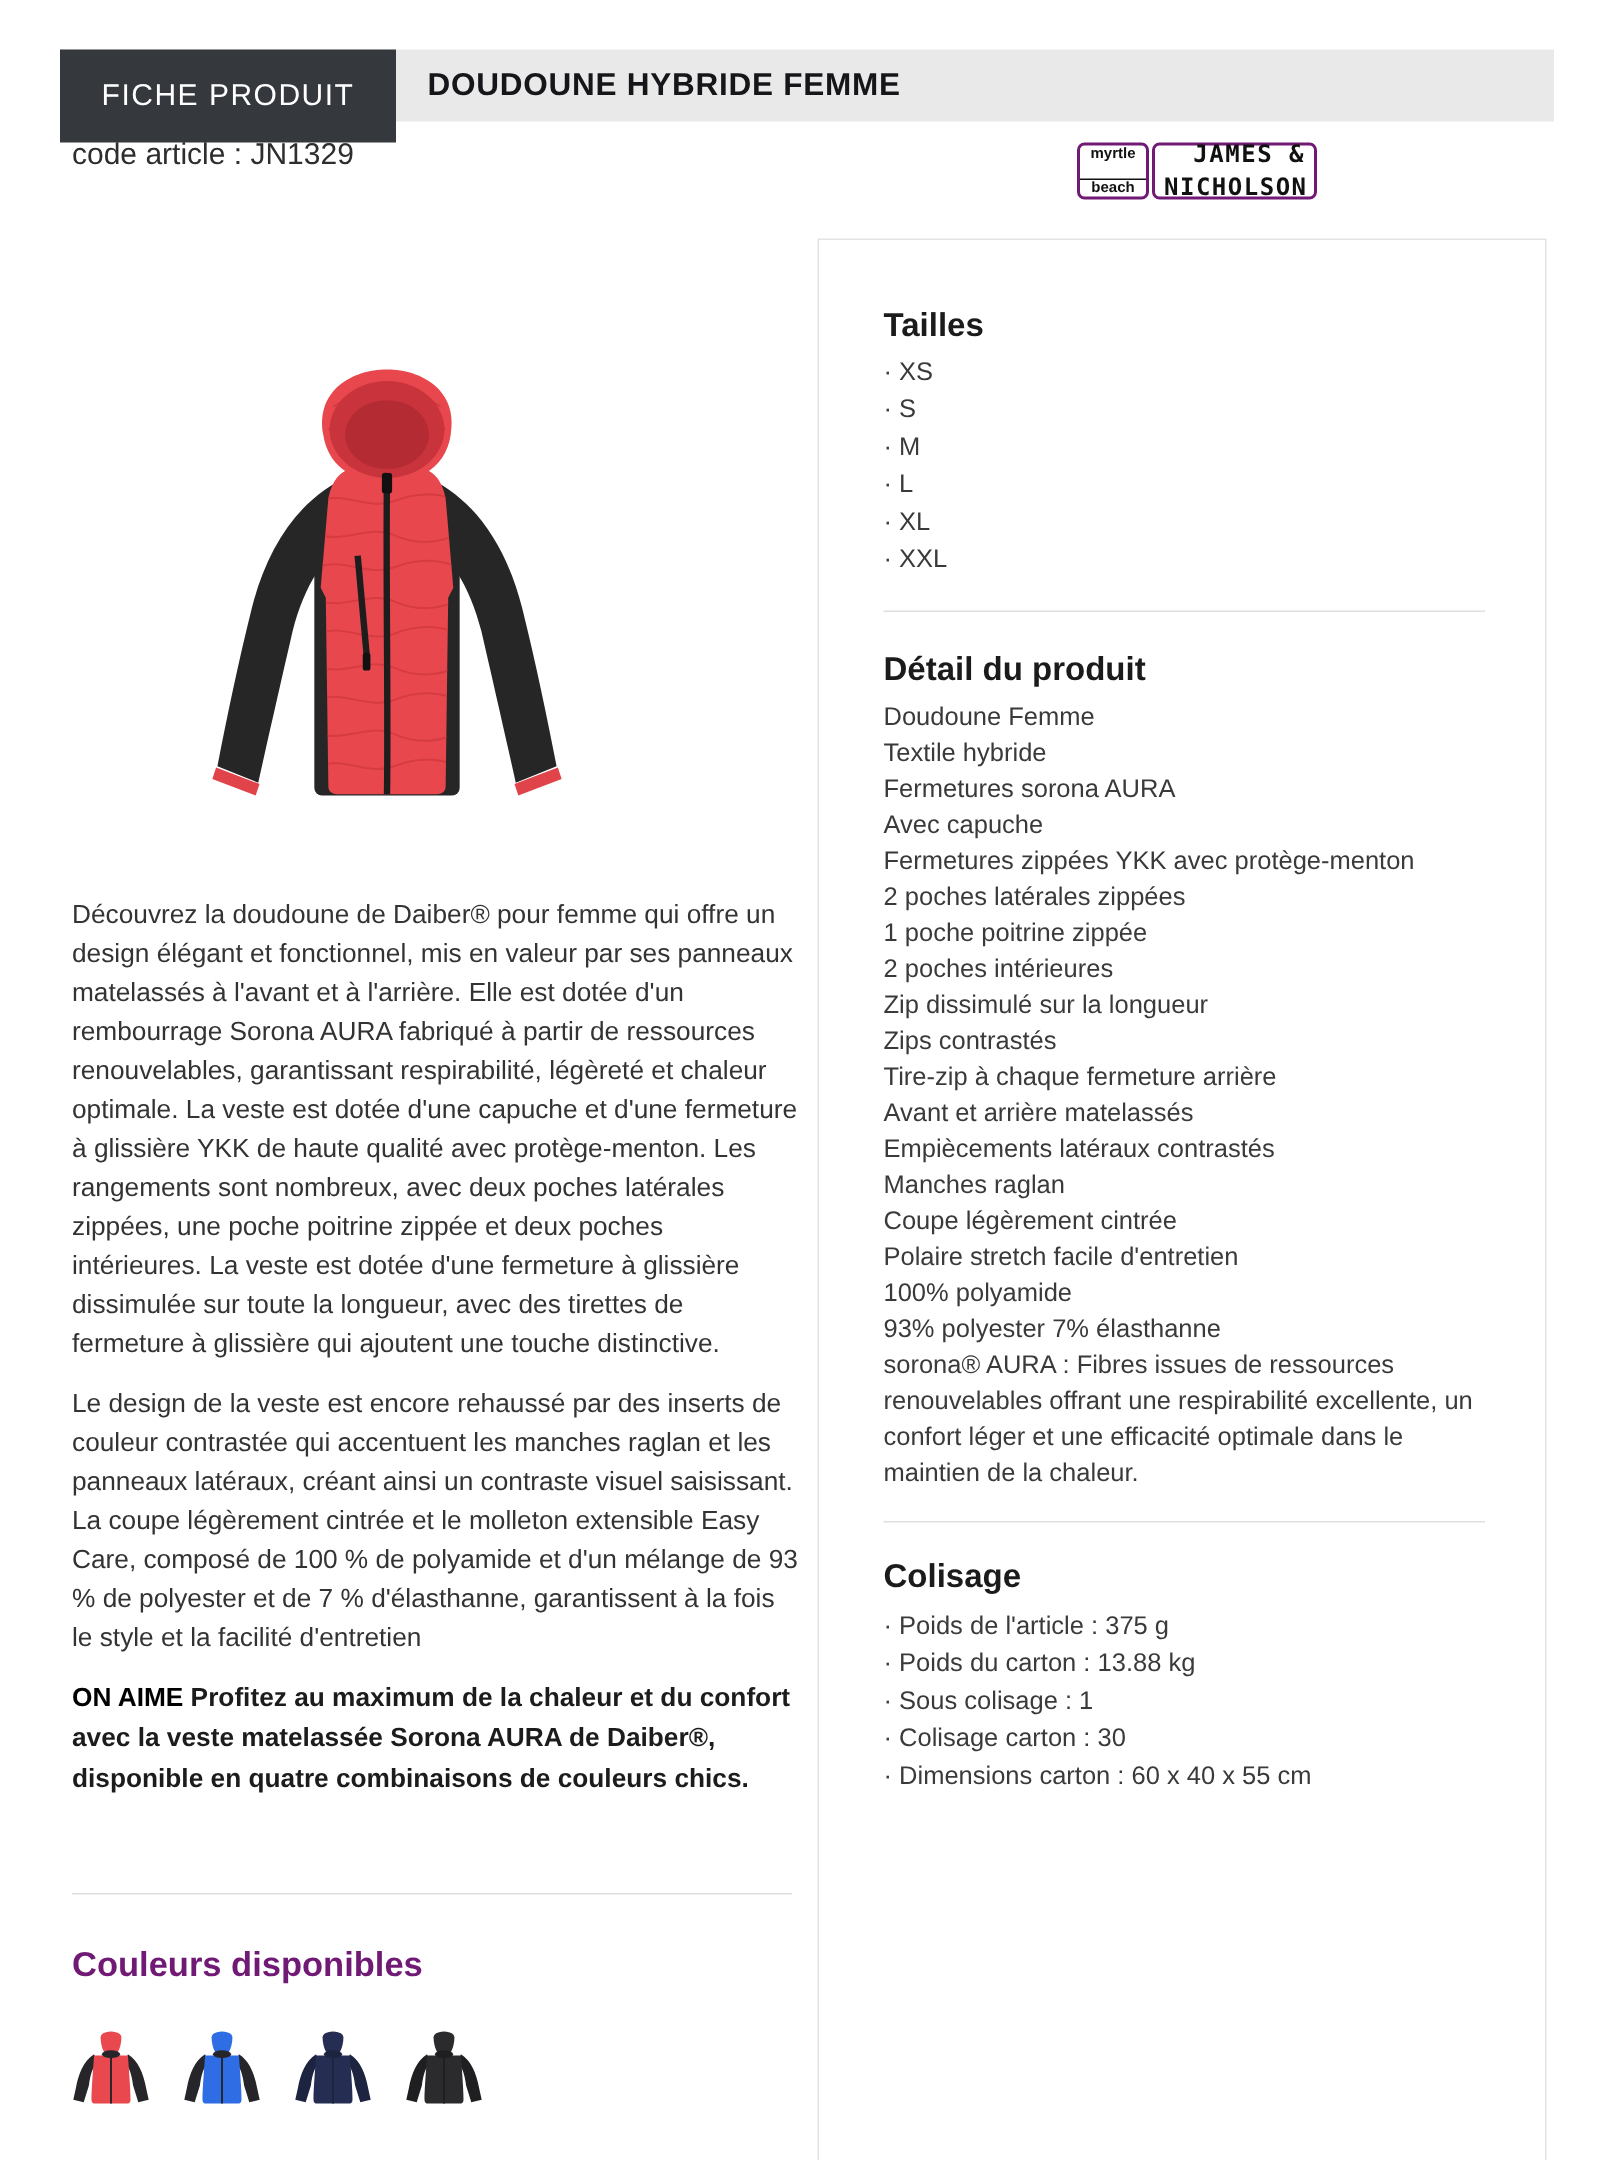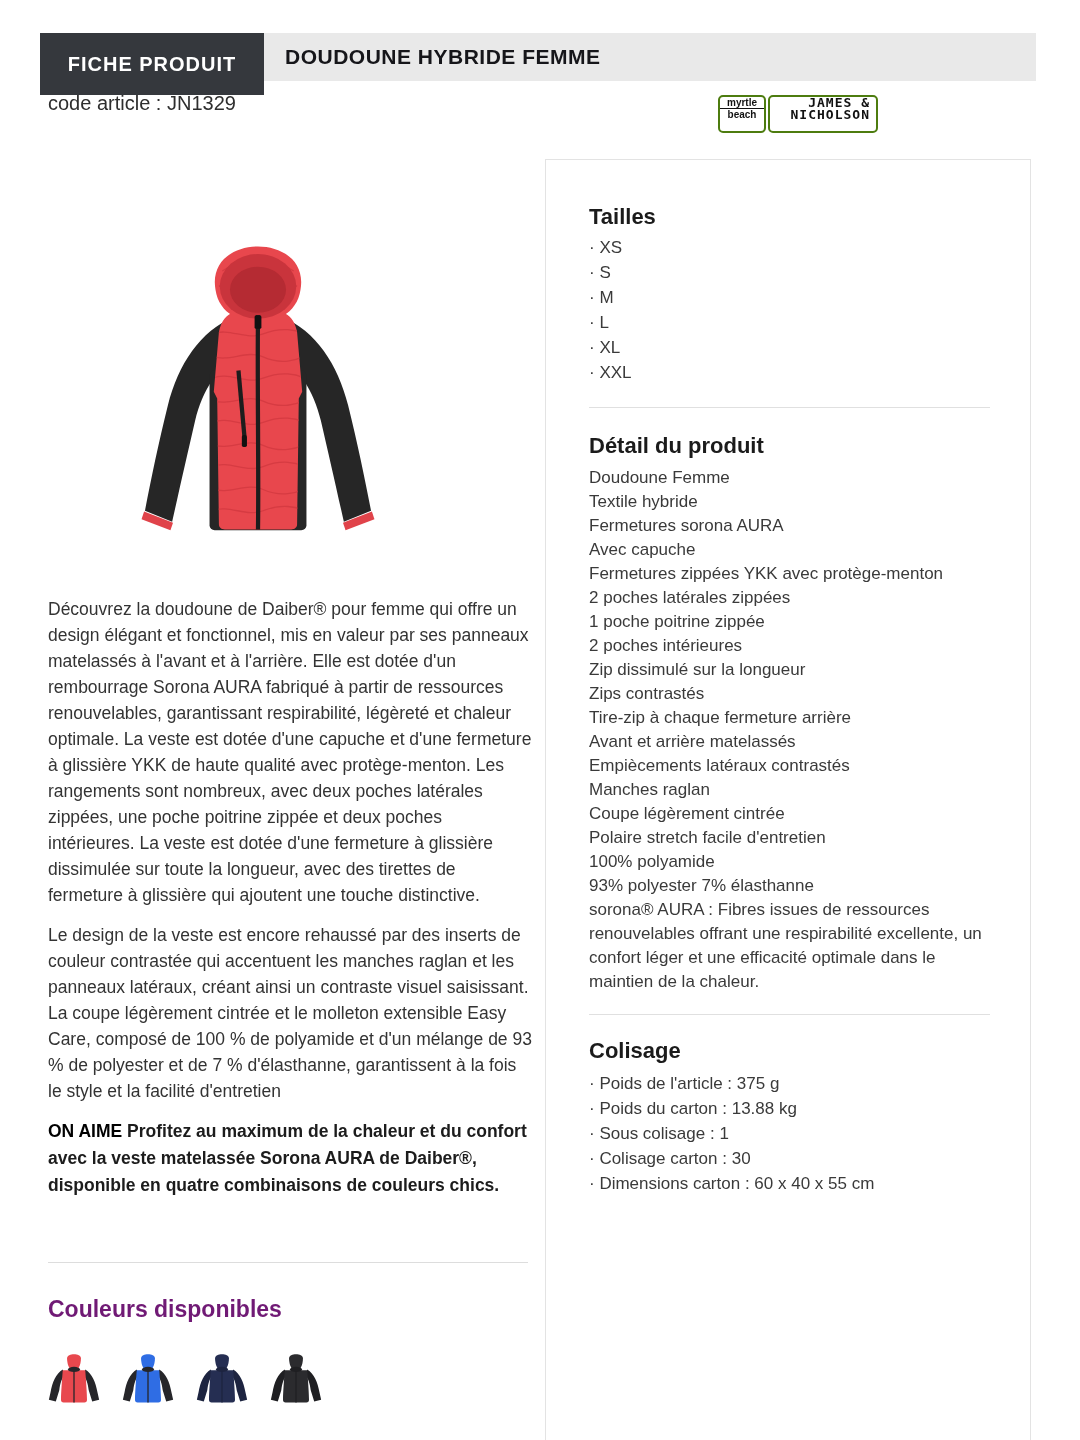--- a/index.html
+++ b/index.html
@@ -3,32 +3,32 @@
 <meta charset="utf-8">
 <style>
   html,body{margin:0;padding:0;background:#ffffff;}
   #page{position:relative;width:1080px;height:1440px;background:#fff;
         font-family:"Liberation Sans","DejaVu Sans",sans-serif;color:#333;overflow:hidden;}
 
   
   .top-bar{position:absolute;left:40px;top:33px;width:996px;height:48px;background:#e9e9e9;}
   .badge{position:absolute;left:40px;top:33px;width:224px;height:62px;background:#35383d;
          display:flex;align-items:center;justify-content:center;color:#fff;
-         font-size:20px;font-weight:bold;letter-spacing:1px;z-index:2;}
+         font-size:20px;font-weight:normal;letter-spacing:1px;z-index:2;}
   .doc-title{position:absolute;left:285px;top:33px;height:48px;display:flex;align-items:center;
          font-size:21px;font-weight:bold;letter-spacing:.5px;color:#16161a;z-index:2;}
   .article-code{position:absolute;left:48px;top:92px;font-size:20px;color:#2e2e2e;}
 
-  .logo-box{position:absolute;top:95px;border:2px solid #4d7c0f;border-radius:5px;background:#fff;
-            display:flex;flex-direction:column;justify-content:flex-start;color:#111;}
+  .logo-box{position:absolute;top:95px;border:2px solid #701a75;border-radius:5px;background:#fff;
+            display:flex;flex-direction:column;justify-content:space-between;color:#111;}
   .logo-mb{left:718px;width:44px;height:34px;text-align:center;
            font-size:10px;font-weight:bold;line-height:11px;}
   .logo-mb .l2{border-top:1px solid #111;}
   .logo-jn{left:768px;width:94px;height:34px;padding:0 6px;
-           font-family:"DejaVu Sans Mono",monospace;font-size:13px;font-weight:bold;
+           font-family:"DejaVu Sans Mono",monospace;font-size:16px;font-weight:bold;
            letter-spacing:1px;line-height:12px;text-align:right;}
 
   
   .info-panel{position:absolute;left:545px;top:159px;width:486px;height:1326px;
               border:1px solid #e3e3e3;box-sizing:border-box;background:#fff;
               padding:43px 40px 20px 43px;overflow:hidden;}
   .panel-h{font-size:22px;font-weight:bold;color:#1b1b1b;line-height:28px;margin:0;}
   .panel-h.mt{margin-top:24px;}
   .plist{list-style:none;margin:4px 0 0 0;padding:0;font-size:17px;color:#3a3a3a;}
   .plist.sizes li{line-height:25px;}

